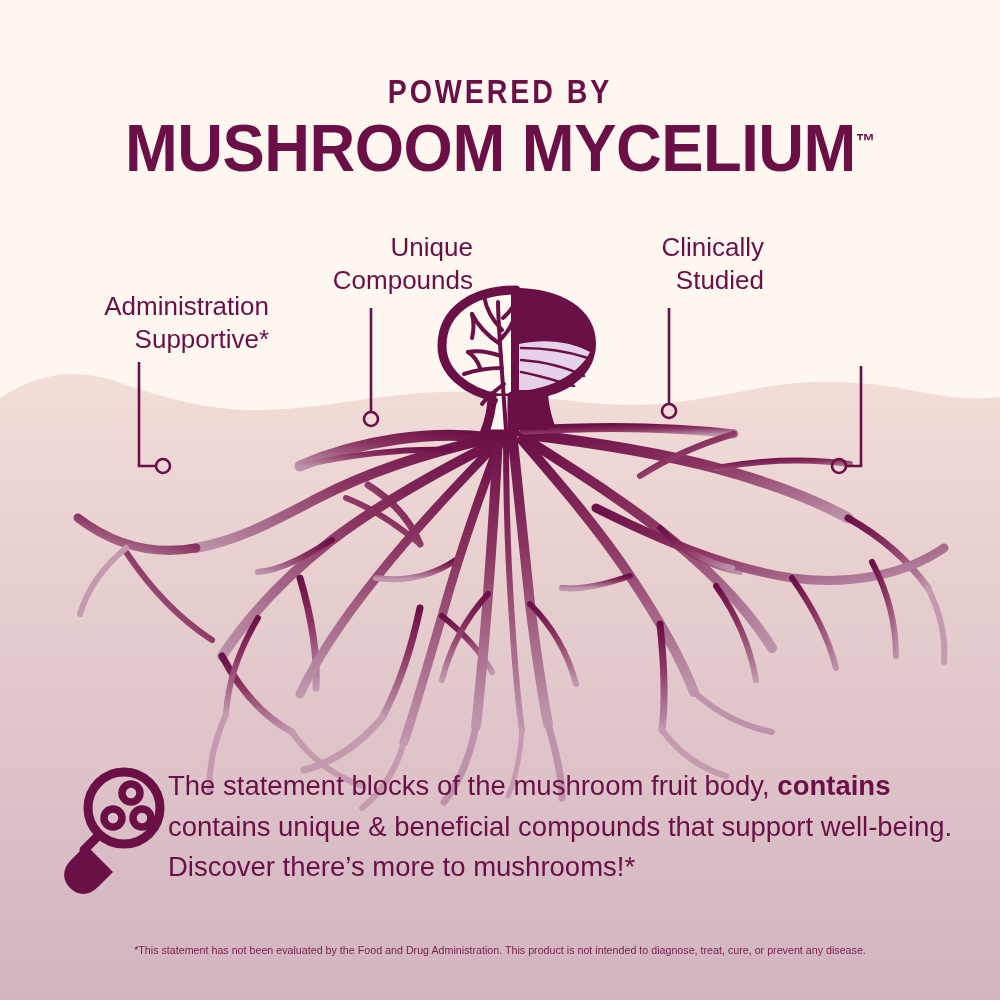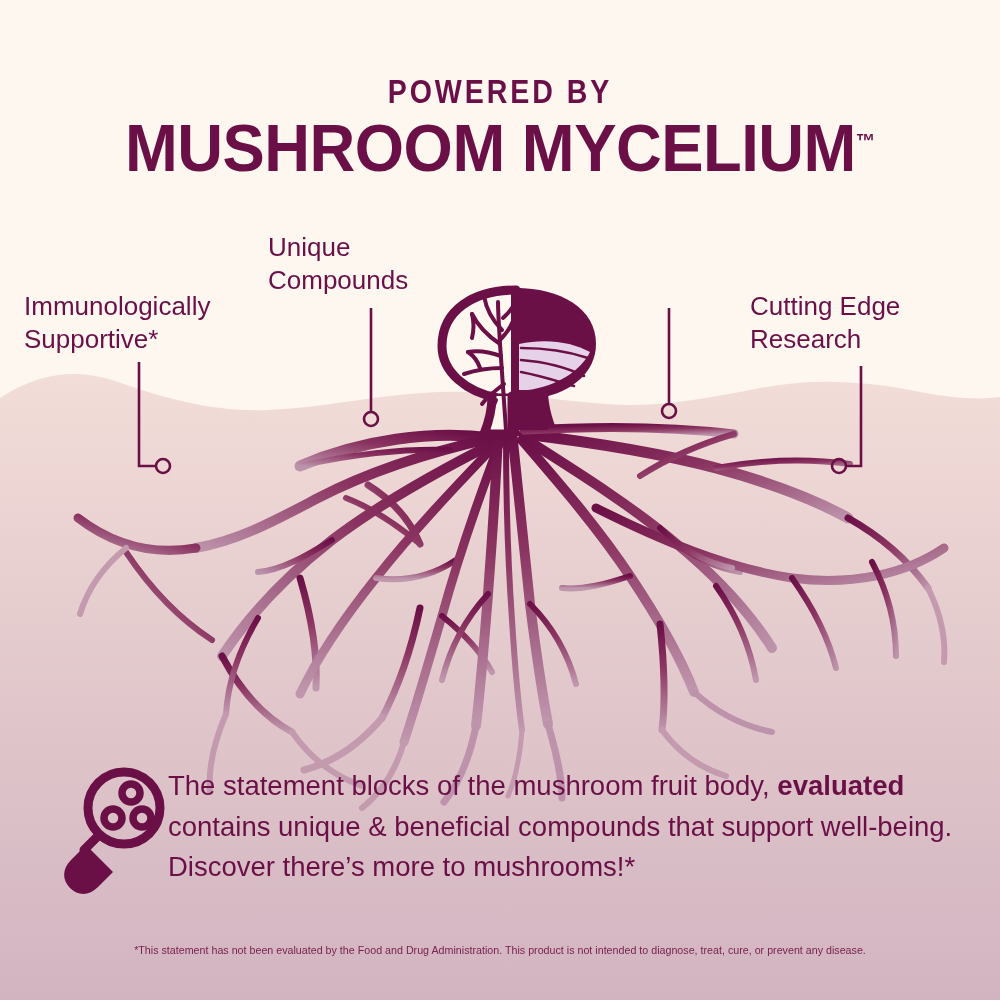--- a/index.html
+++ b/index.html
@@ -16,21 +16,21 @@
     transform:scaleX(.84);transform-origin:center top;
   }
   #mmtitle{
     top:110px;font-size:66px;font-weight:bold;letter-spacing:-.5px;
     transform:scaleX(.96);transform-origin:center top;
     white-space:nowrap;
   }
   #mmtitle .tm{font-size:20px;vertical-align:super;letter-spacing:0;}
   .lbl{
     position:absolute;color:#6B0F47;font-size:26px;line-height:1.27;
-    text-align:left;white-space:pre-line;
+    text-align:right;white-space:pre-line;
   }
   #lbl0{left:24px;top:290px;width:245px;}
   #lbl1{left:268px;top:231px;width:205px;}
   #lbl2{left:576px;top:231px;width:188px;}
   #lbl3{left:750px;top:290px;width:225px;}
   #body{
     position:absolute;left:168px;top:766px;width:800px;
     color:#6B0F47;font-size:27.5px;line-height:1.48;
   }
   #body b{font-weight:bold;}
@@ -215,24 +215,24 @@
                C 78,896 89,896 98,887 L113,872 Z" fill="#6B0F47"></path>
     </g>
   </svg>
 
   <div class="hdr" id="powered">POWERED BY</div>
 
   <div class="hdr" id="mmtitle">
     <span>MUSHROOM MYCELIUM</span><span class="tm">™</span>
   </div>
 
-  <div class="lbl" id="lbl0">Immunologically
+  <div class="lbl" id="lbl0">Administration
 Supportive*</div>
   <div class="lbl" id="lbl1">Unique
 Compounds</div>
-  <div class="lbl" id="lbl3">Cutting Edge
-Research</div>
-
-  <div id="body"><span>The statement blocks of the mushroom fruit body, </span><b>evaluated</b><span> contains unique &amp; beneficial compounds that support well-being. Discover there’s more to mushrooms!*</span></div>
+  <div class="lbl" id="lbl2">Clinically
+Studied</div>
+
+  <div id="body"><span>The statement blocks of the mushroom fruit body, </span><b>contains</b><span> contains unique &amp; beneficial compounds that support well-being. Discover there’s more to mushrooms!*</span></div>
 
   <div id="disc">*This statement has not been evaluated by the Food and Drug Administration. This product is not intended to diagnose, treat, cure, or prevent any disease.</div>
 
 </div>
 
 </body></html>

